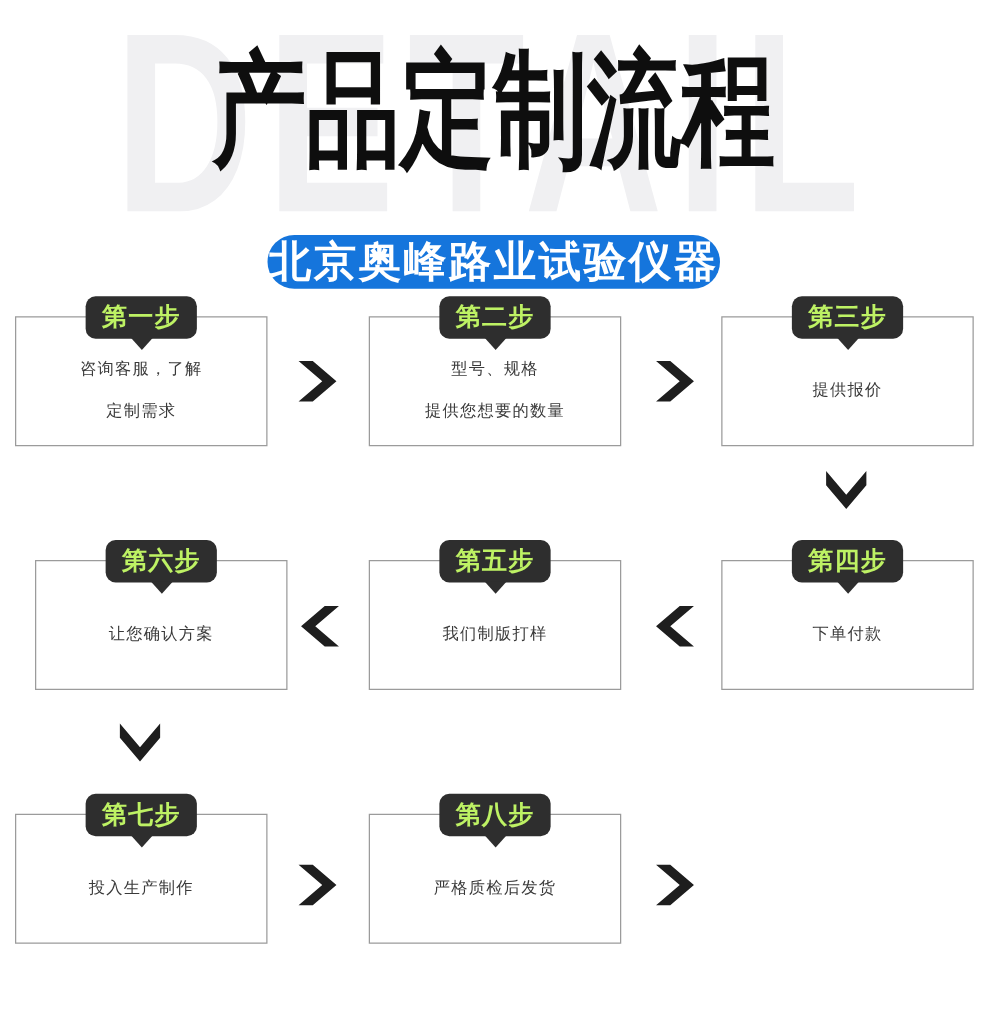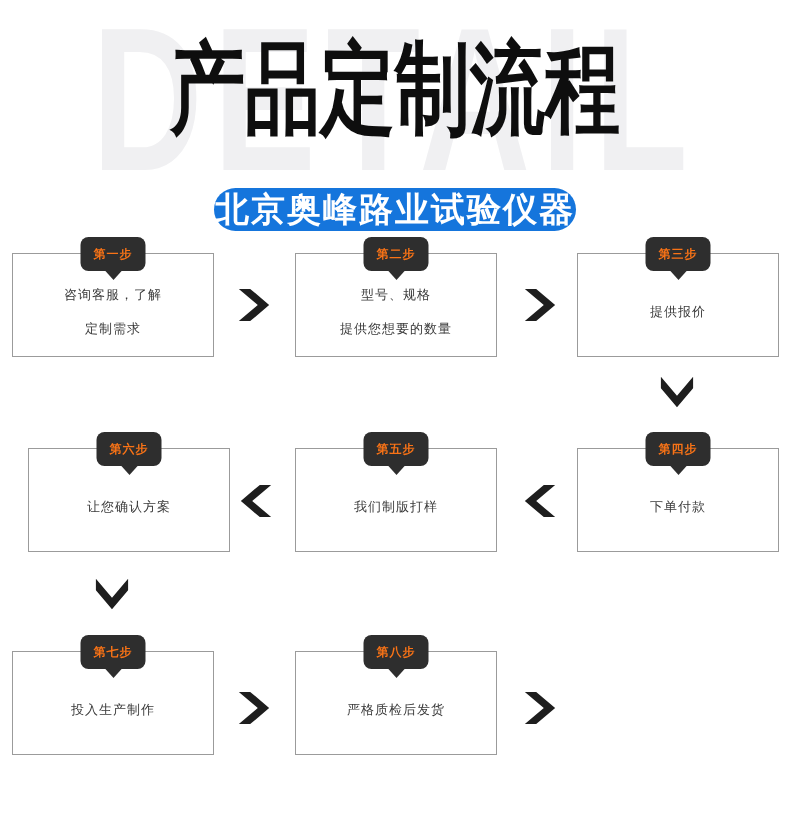--- a/index.html
+++ b/index.html
@@ -48,21 +48,21 @@
   
   .step-box{
     position:absolute;width:202px;height:104px;
     background:#fff;border:1px solid var(--color-box-border,#9b9b9b);
     z-index:1;
   }
   .badge{
     position:absolute;top:-17px;left:50%;transform:translateX(-50%);
     height:34px;padding:0 13px;border-radius:8px;
     background:var(--color-badge-bg,#2e2e2e);
-    color:#f97316;font-size:12px;font-weight:bold;letter-spacing:1px;
+    color:#bef264;font-size:20px;font-weight:bold;letter-spacing:1px;
     line-height:34px;white-space:nowrap;z-index:3;
   }
   .badge::after{
     content:"";position:absolute;left:50%;bottom:-9px;transform:translateX(-50%);
     border:9px solid transparent;border-bottom:none;
     border-top:10px solid var(--color-badge-bg,#2e2e2e);
   }
   .box-text{
     position:absolute;left:0;right:0;top:0;bottom:0;
     display:flex;flex-direction:column;justify-content:center;align-items:center;

